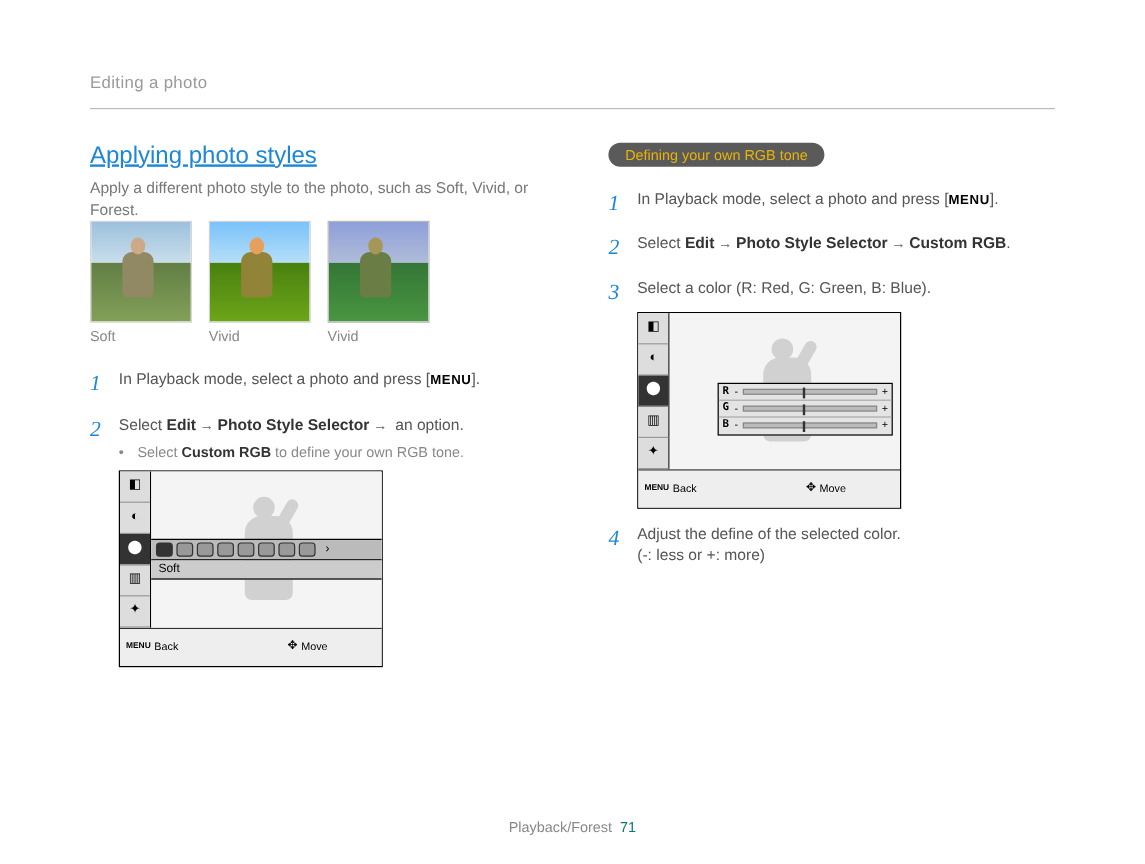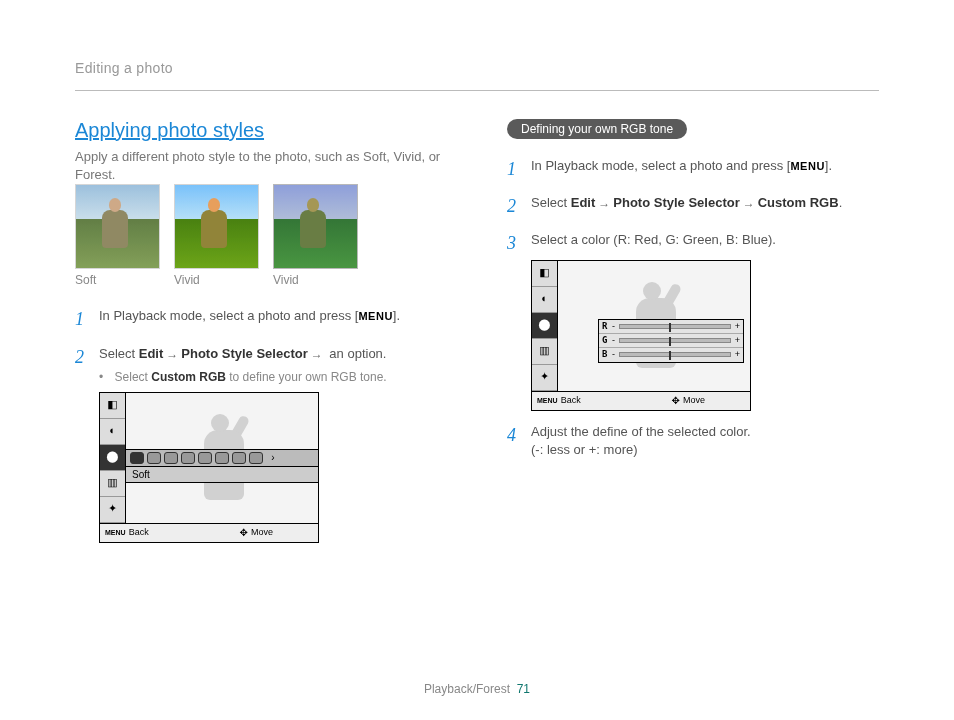--- a/index.html
+++ b/index.html
@@ -120,31 +120,31 @@
   .rgb-panel{
     position:absolute; left:40px; right:6px; top:58px;
     border:1px solid #000; background:#e4e4e4; font-size:9px;
   }
   .rgb-row{display:flex;align-items:center;height:14px;border-bottom:1px solid #aaa;padding:0 3px;}
   .rgb-row:last-child{border-bottom:none;}
   .rgb-l{display:inline-block;width:10px;font-weight:900;font-family:monospace;}
   .rgb-bar{flex:1;height:5px;background:#bbb;border:1px solid #888;margin:0 4px;position:relative;}
   .rgb-bar::after{content:"";position:absolute;left:45%;top:-2px;width:2px;height:9px;background:#333;}
   .ss-foot {
-    height:19px; border-top:1px solid #000; background:#eee;
+    height:32px; border-top:1px solid #000; background:#eee;
     display:flex; align-items:center; font-size:9px;
   }
   .ss-foot .seg{display:flex;align-items:center;gap:3px;padding:0 5px;}
   .ss-foot .mlabel{font-weight:900;font-size:7px;}
   .ss-foot .dpad{font-size:10px;}
 
   .pill {
     display:inline-block;
     background:#5a5a5a;
-    color:#ffffff;
+    color:#eab308;
     font-size:12px;
     padding:3px 14px;
     border-radius:11px;
     margin-bottom:14px;
   }
   .footer {
     position:absolute;
     bottom:24px; left:0; right:0;
     text-align:center;
     font-size:12px;

